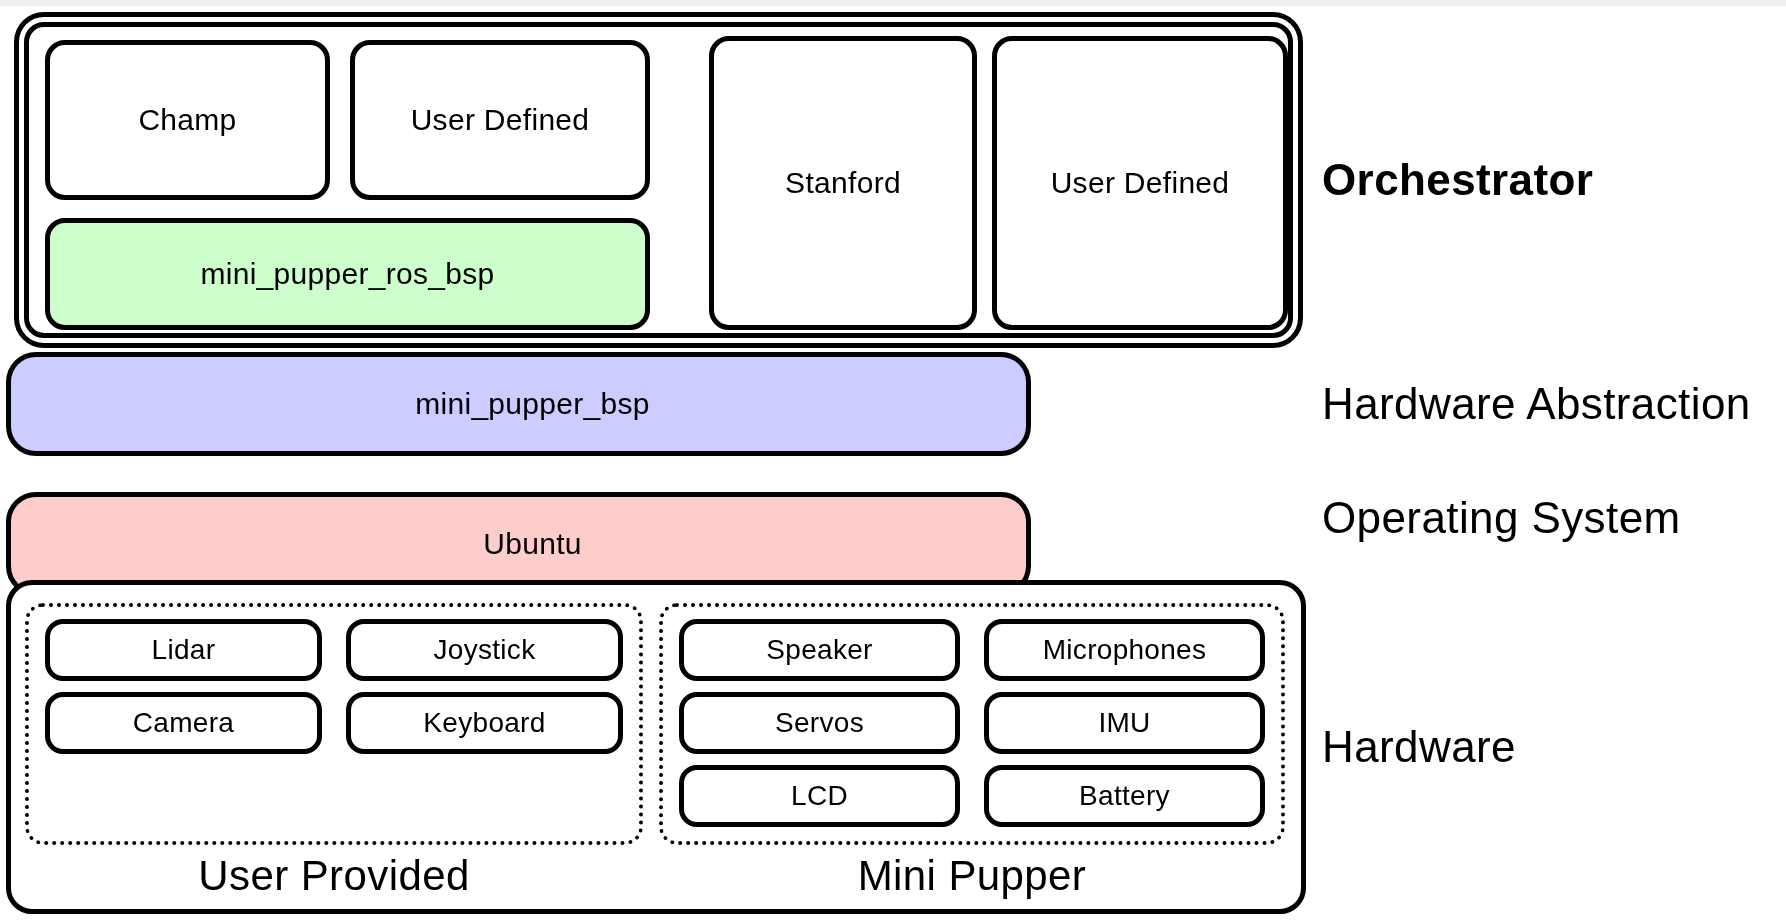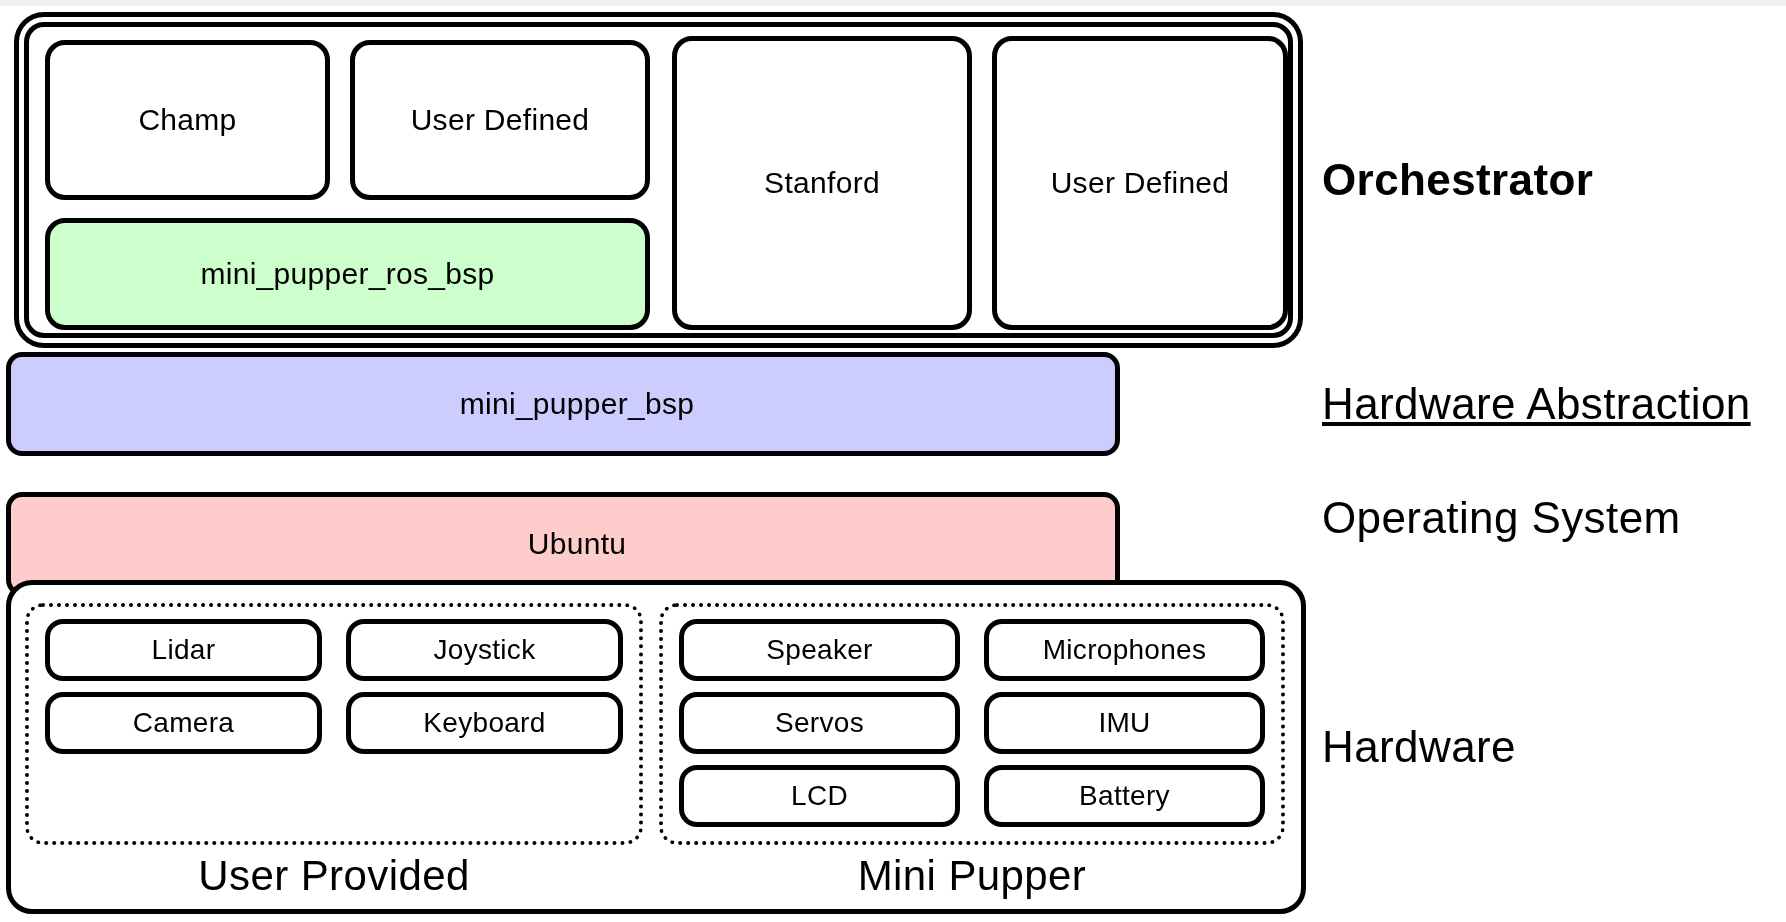--- a/index.html
+++ b/index.html
@@ -21,26 +21,26 @@
     border:15px double var(--ink);border-radius:30px;background:#fff;
   }
   .obox{
     position:absolute;display:flex;align-items:center;justify-content:center;
     border:5px solid var(--ink);border-radius:20px;background:#fff;
     font-size:30px;letter-spacing:.3px;text-align:right;
   }
   .obox.champ{left:16px;top:13px;width:285px;height:160px;}
   .obox.ud1{left:321px;top:13px;width:300px;height:160px;}
   .obox.greenbar{left:16px;top:191px;width:605px;height:112px;background:var(--green);}
-  .obox.stanford{left:643px;top:9px;width:300px;height:294px;}
+  .obox.stanford{left:680px;top:9px;width:268px;height:294px;}
   .obox.ud2{left:963px;top:9px;width:296px;height:294px;}
 
   .bar{
-    position:absolute;left:6px;width:1114px;height:104px;
-    border:5px solid var(--ink);border-radius:16px;
+    position:absolute;left:6px;width:1025px;height:104px;
+    border:5px solid var(--ink);border-radius:30px;
     display:flex;align-items:center;justify-content:center;
     font-size:30px;letter-spacing:.3px;padding-left:28px;
   }
   .bar.hab{top:352px;background:var(--lavender);}
   .bar.os{top:466px;background:var(--pink);margin-top:26px;}
 
   .hw-container{
     position:absolute;left:6px;top:580px;width:1300px;height:334px;
     border:5px solid var(--ink);border-radius:26px;background:#fff;
   }
@@ -67,21 +67,21 @@
   .region-label.up{left:14px;width:618px;}
   .region-label.mp{left:648px;width:626px;}
 
   
   .layer-label{
     position:absolute;left:1322px;width:464px;
     display:flex;align-items:center;
     font-size:44px;letter-spacing:.4px;white-space:nowrap;
   }
   .layer-label.orchestrator{top:12px;height:336px;font-weight:bold;}
-  .layer-label.hab{top:352px;height:104px;text-decoration:underline;}
+  .layer-label.hab{top:352px;height:104px;}
   .layer-label.os{top:466px;height:104px;}
   .layer-label.hw{top:580px;height:334px;}
 </style>
 </head>
 <body>
 
 <div class="page">
   <div class="top-strip"></div>
 
   <div class="container-double">

